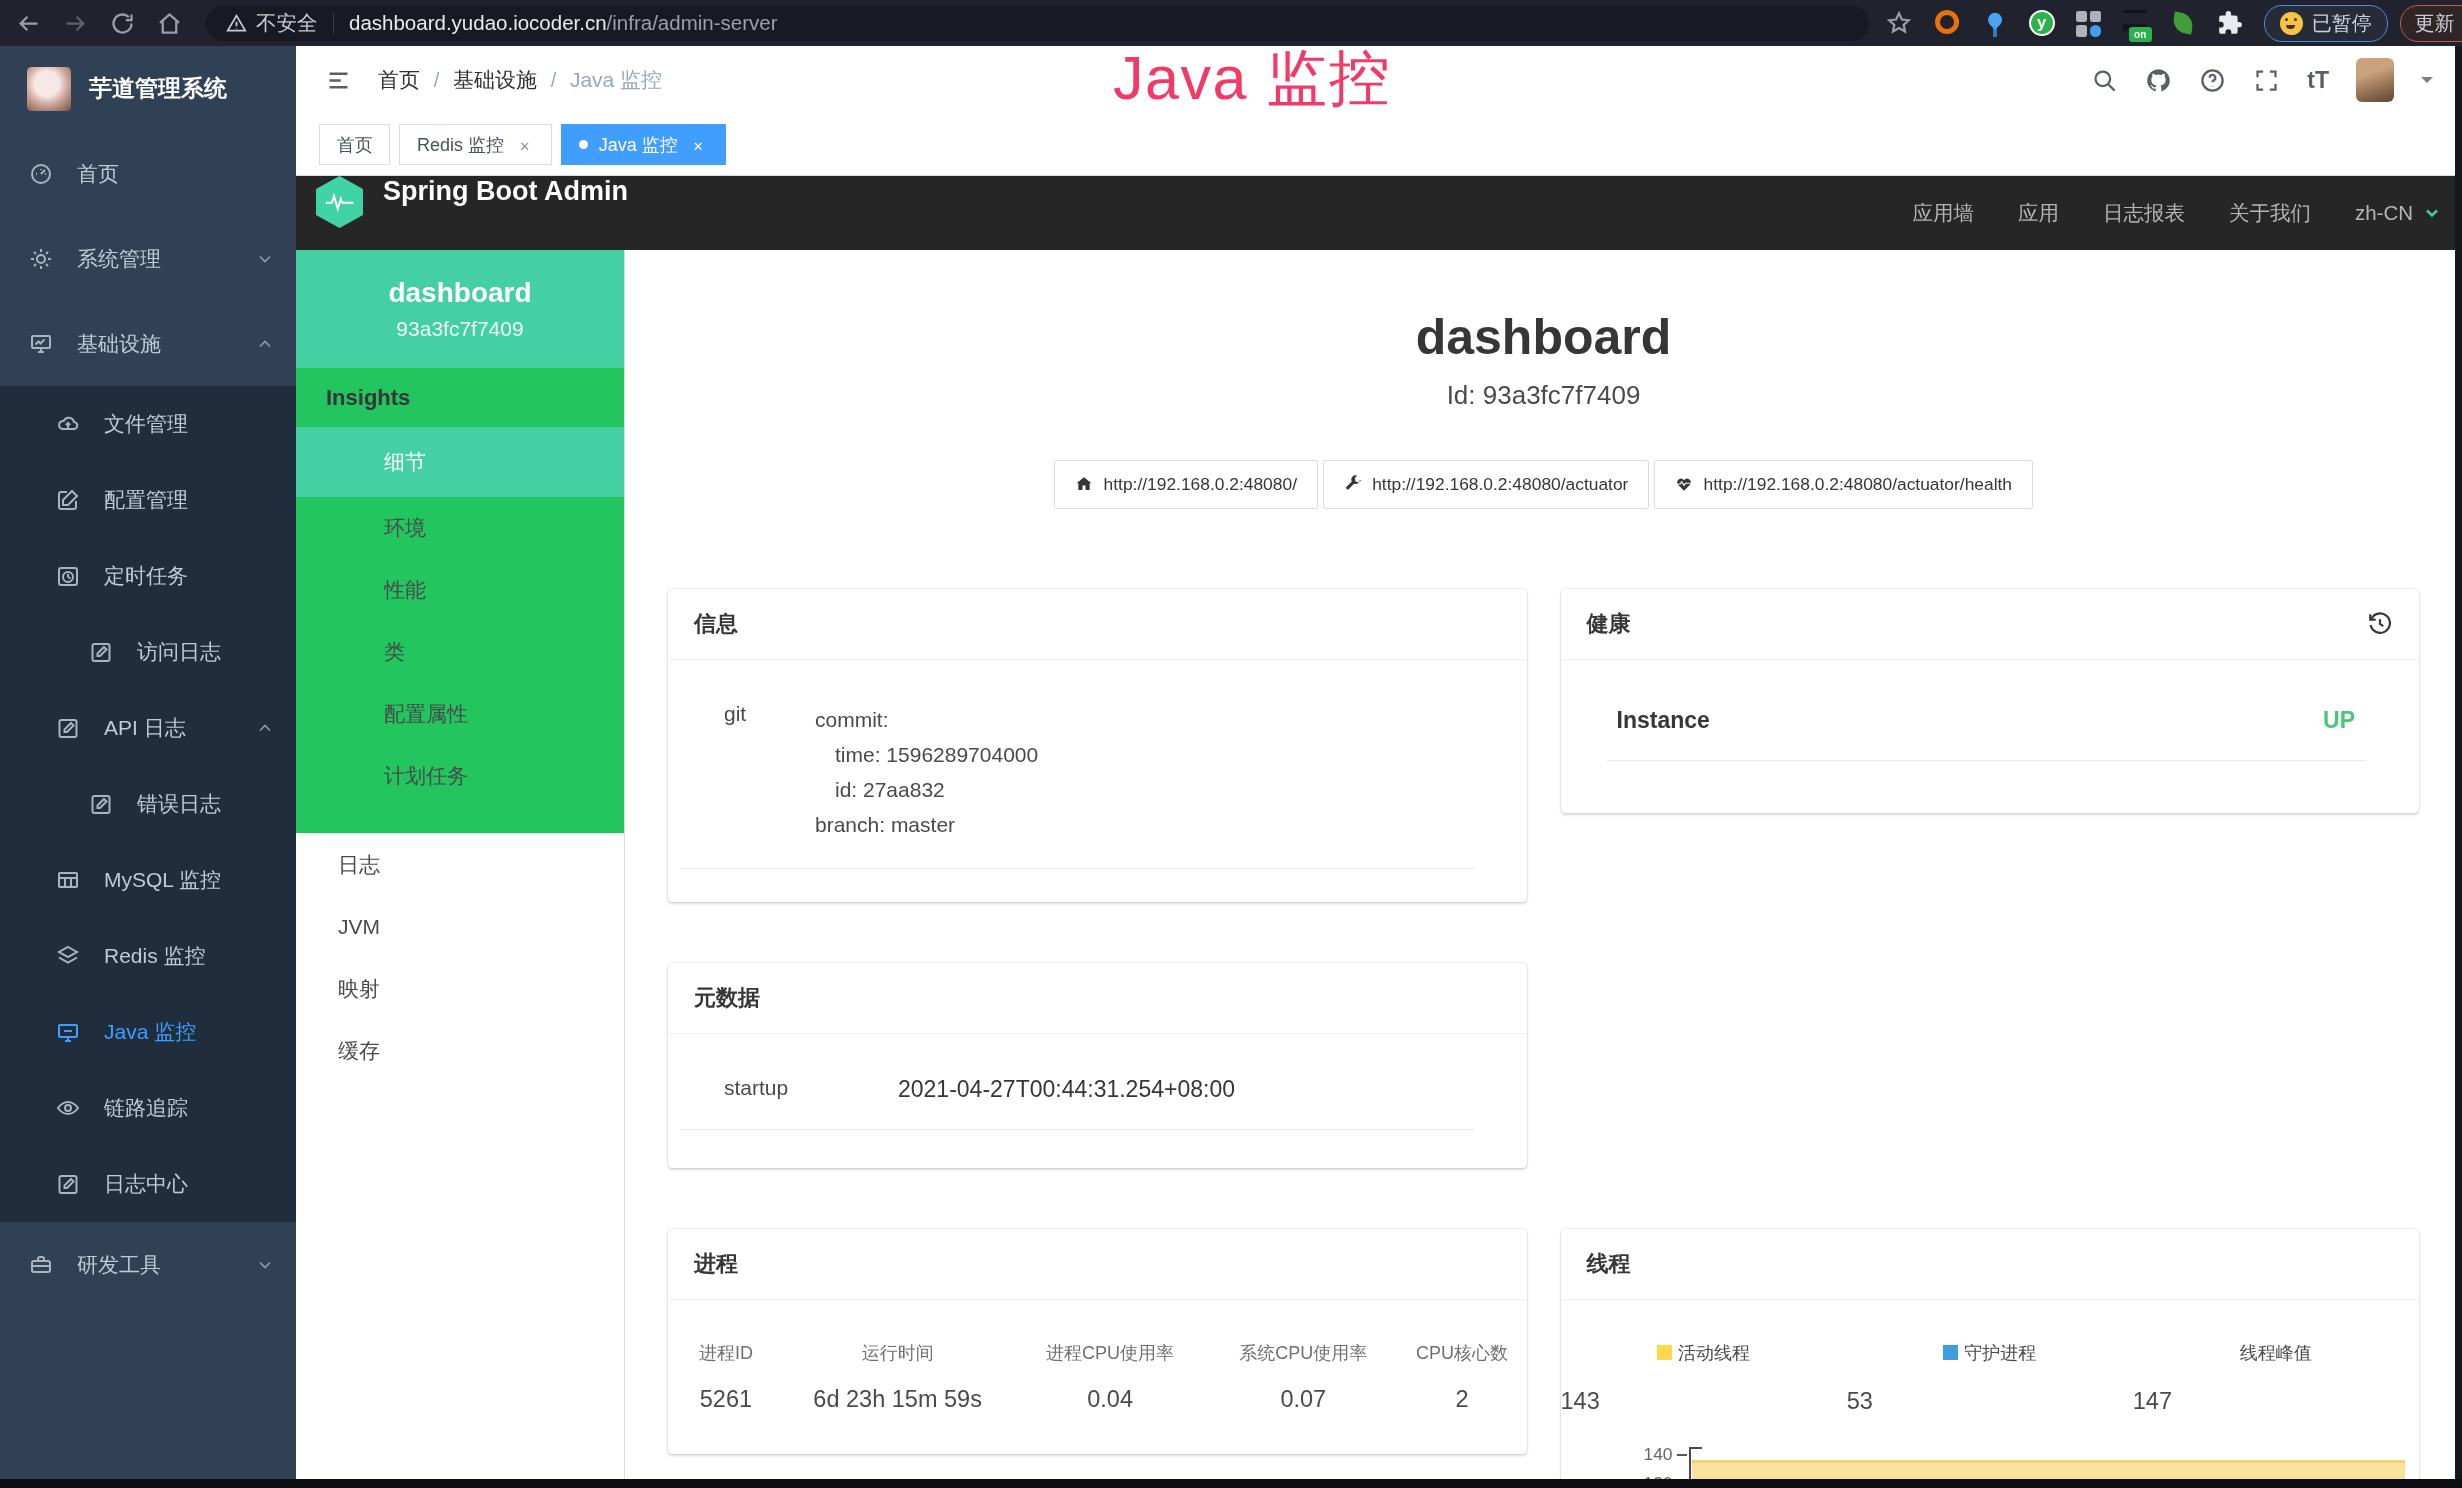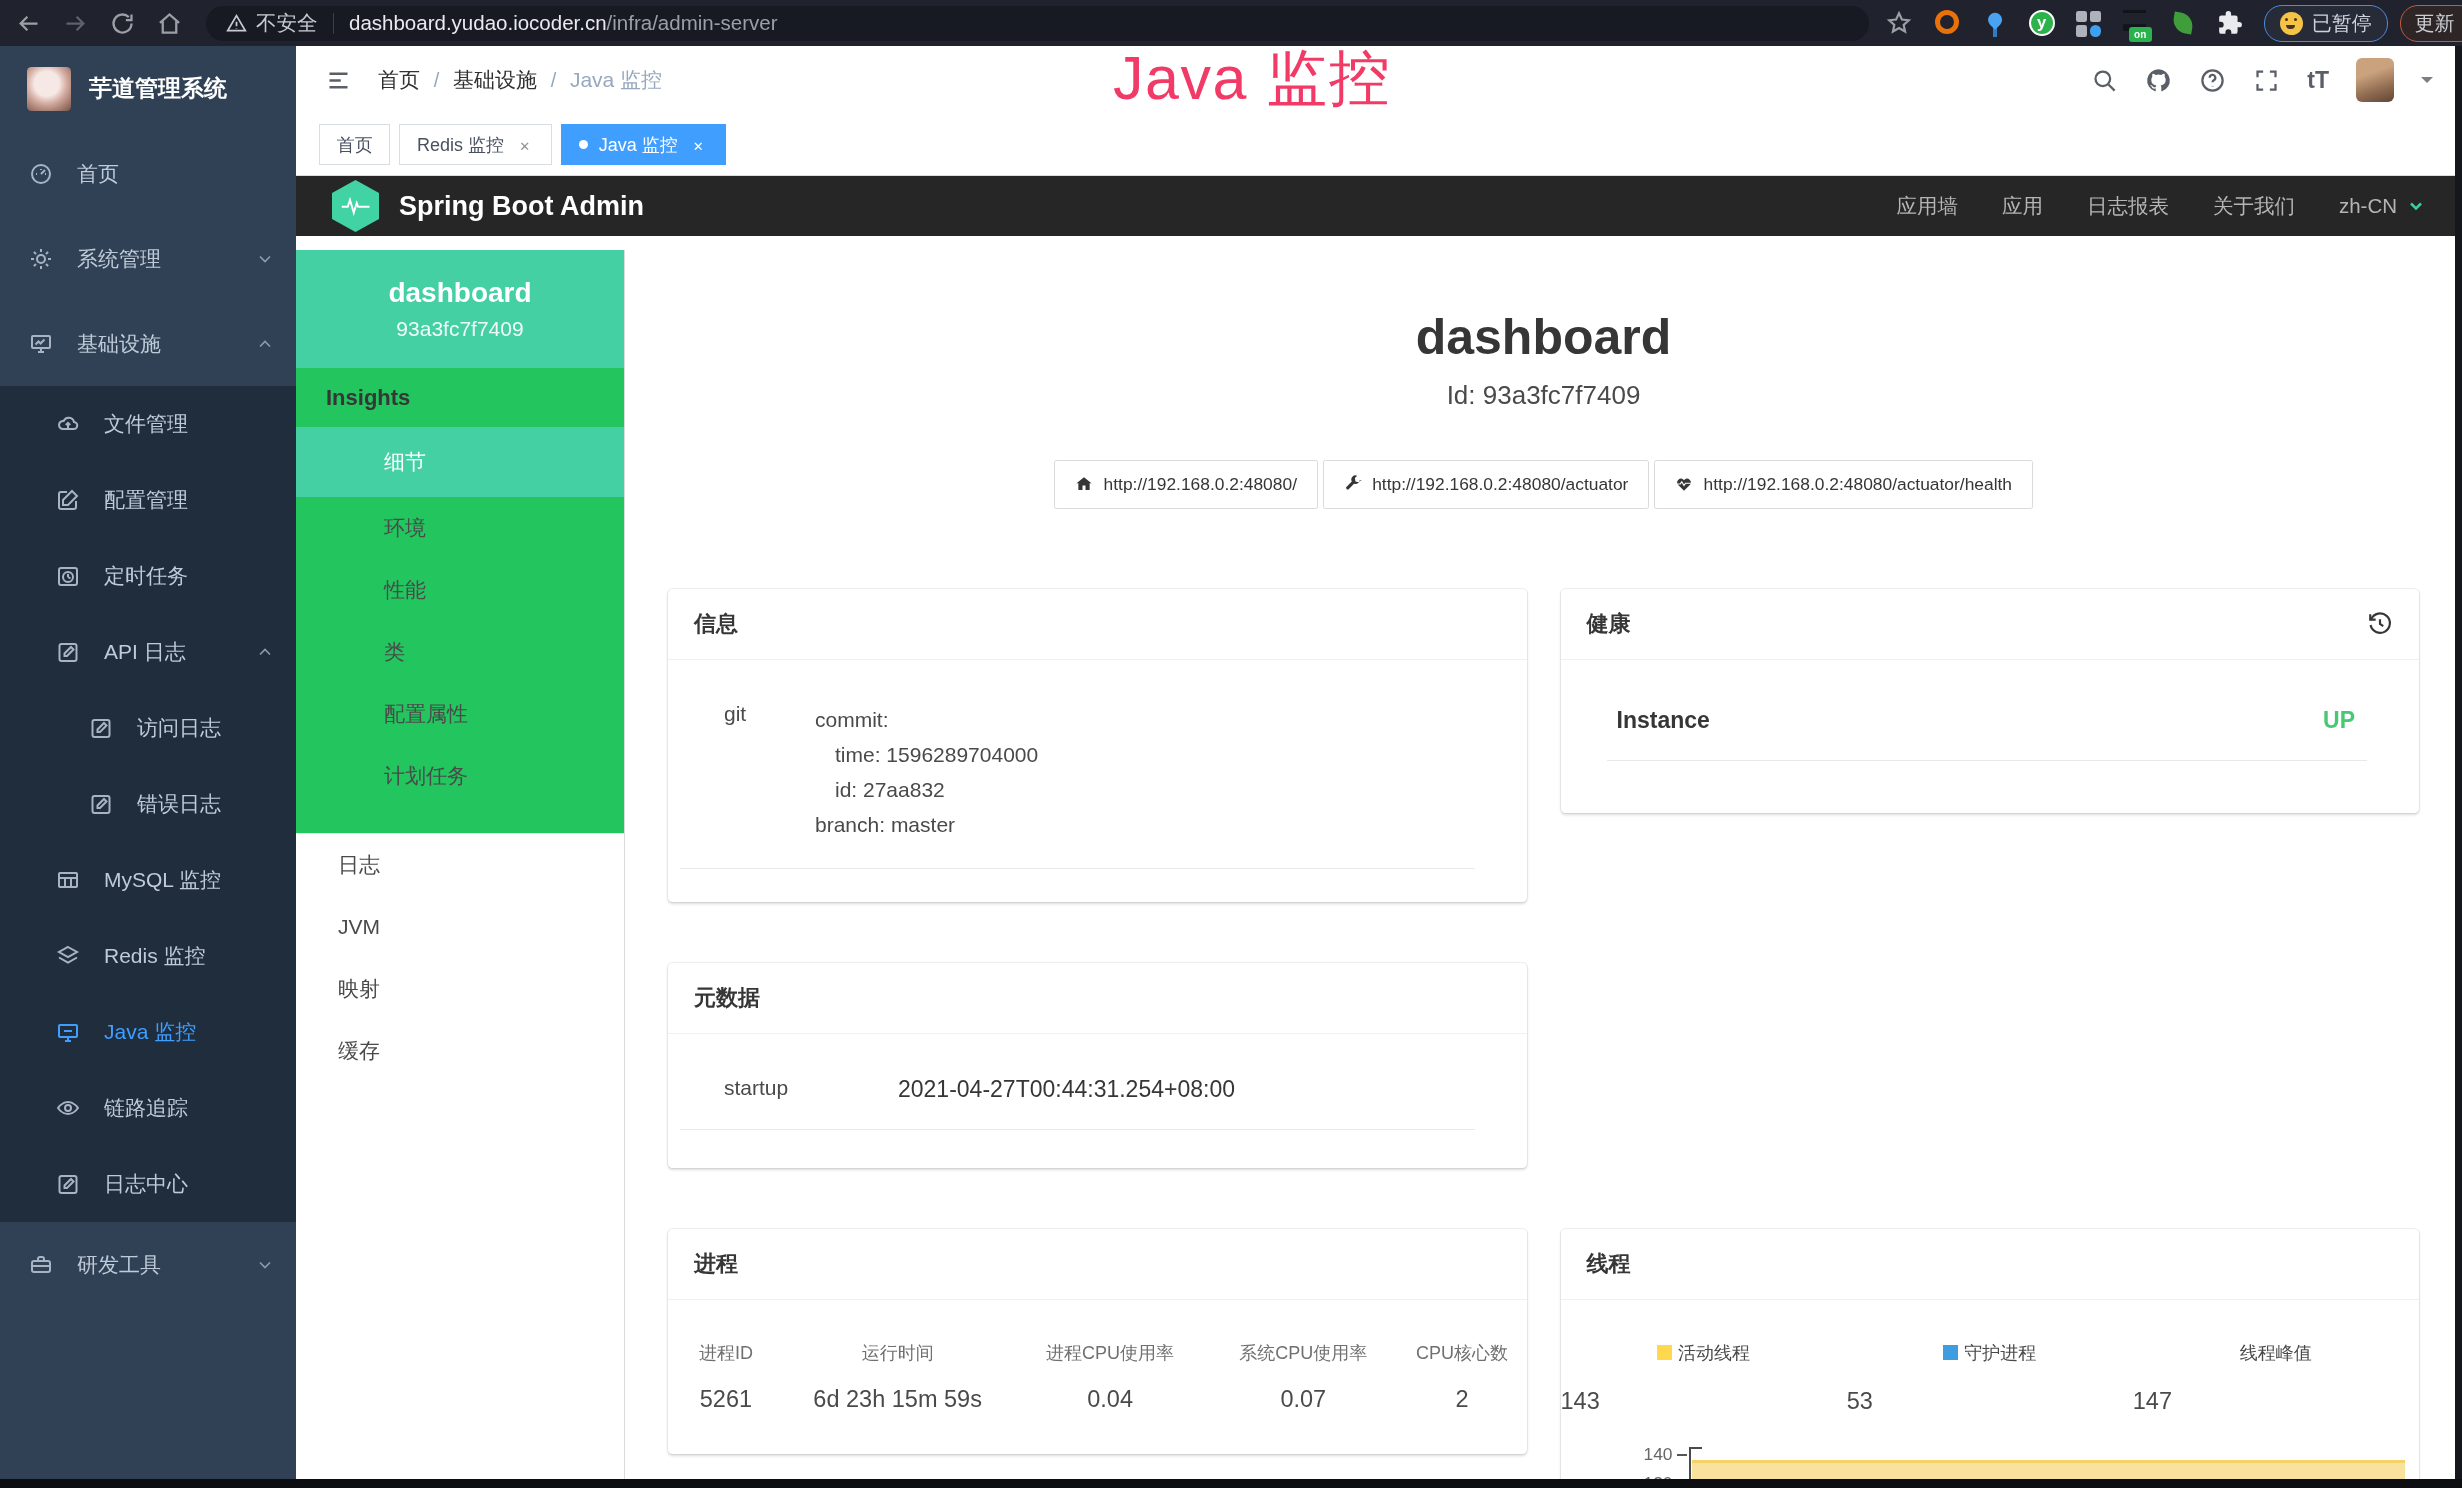--- a/index.html
+++ b/index.html
@@ -82,21 +82,21 @@
   .tab{height:39px;display:flex;align-items:center;padding:0 16.7px;border:0.8px solid #d8dce5;font-size:18px;
     color:#495060;gap:10.6px;background:#fff;cursor:pointer;white-space:nowrap}
   .tab .x{width:20px;height:20px;text-align:center;line-height:20px;color:#909399;border-radius:50%}
   .tab .x::before{content:"\2715";font-size:13px}
   .tab.active{background:#409eff;border-color:#409eff;color:#fff;}
   .tab.active .dot{width:9px;height:9px;border-radius:50%;background:#fff;}
   .tab.active .x{color:#fff}
 
   
   .sba{position:absolute;top:130px;left:0;right:0;bottom:0;}
-  .sba-nav{height:60px;background:#262626;display:flex;align-items:center;padding:0 36px;color:#b5b5b5;}
+  .sba-nav{height:74px;background:#262626;display:flex;padding:0 20px;color:#b5b5b5;}
   .sba-logo{width:47px;height:52px;background:#42d3a5;flex:none;
     clip-path:polygon(50% 0,100% 25%,100% 75%,50% 100%,0 75%,0 25%);
     display:flex;align-items:center;justify-content:center;}
   .sba-brand{color:#fff;font-size:27px;font-weight:700;margin-left:20px;}
   .sba-navitems{margin-left:auto;display:flex;align-items:center;gap:44px;font-size:20.5px;}
   .sba-navitems .nvi{cursor:pointer}
   .lang{display:flex;align-items:center;gap:9px;cursor:pointer}
   .lang .gchev{width:20px;height:20px;color:#36d399}
 
   .sba-body{position:absolute;top:74px;left:0;right:0;bottom:0;display:flex;}
@@ -291,36 +291,36 @@
         <span class="lbl">配置管理</span>
       </div>
       <div class="si">
         <svg class="micon" viewBox="0 0 24 24" fill="none" stroke="currentColor" stroke-width="2">
             <rect x="3" y="4" width="18" height="17" rx="2"></rect>
             <circle cx="12" cy="13" r="5"></circle>
             <path d="M12 13v-3M12 13l2.5 1.5"></path>
           </svg>
         <span class="lbl">定时任务</span>
       </div>
+      <div class="si l2">
+        <svg class="micon" viewBox="0 0 24 24" fill="none" stroke="currentColor" stroke-width="2">
+            <rect x="3.5" y="4" width="17" height="17" rx="2"></rect>
+            <path d="M15 7l2.5 2.5L11 16H8.5v-2.5z"></path>
+          </svg>
+        <span class="lbl">访问日志</span>
+      </div>
       <div class="si">
         <svg class="micon" viewBox="0 0 24 24" fill="none" stroke="currentColor" stroke-width="2">
             <rect x="3.5" y="4" width="17" height="17" rx="2"></rect>
             <path d="M15 7l2.5 2.5L11 16H8.5v-2.5z"></path>
           </svg>
         <span class="lbl">API 日志</span>
         <svg class="chev" viewBox="0 0 24 24" fill="none" stroke="currentColor" stroke-width="2">
             <path d="M6 15l6-6 6 6"></path>
           </svg>
-      </div>
-      <div class="si l2">
-        <svg class="micon" viewBox="0 0 24 24" fill="none" stroke="currentColor" stroke-width="2">
-            <rect x="3.5" y="4" width="17" height="17" rx="2"></rect>
-            <path d="M15 7l2.5 2.5L11 16H8.5v-2.5z"></path>
-          </svg>
-        <span class="lbl">访问日志</span>
       </div>
       <div class="si l2">
         <svg class="micon" viewBox="0 0 24 24" fill="none" stroke="currentColor" stroke-width="2">
             <rect x="3.5" y="4" width="17" height="17" rx="2"></rect>
             <path d="M15 7l2.5 2.5L11 16H8.5v-2.5z"></path>
           </svg>
         <span class="lbl">错误日志</span>
       </div>
       <div class="si">
         <svg class="micon" viewBox="0 0 24 24" fill="none" stroke="currentColor" stroke-width="2">

